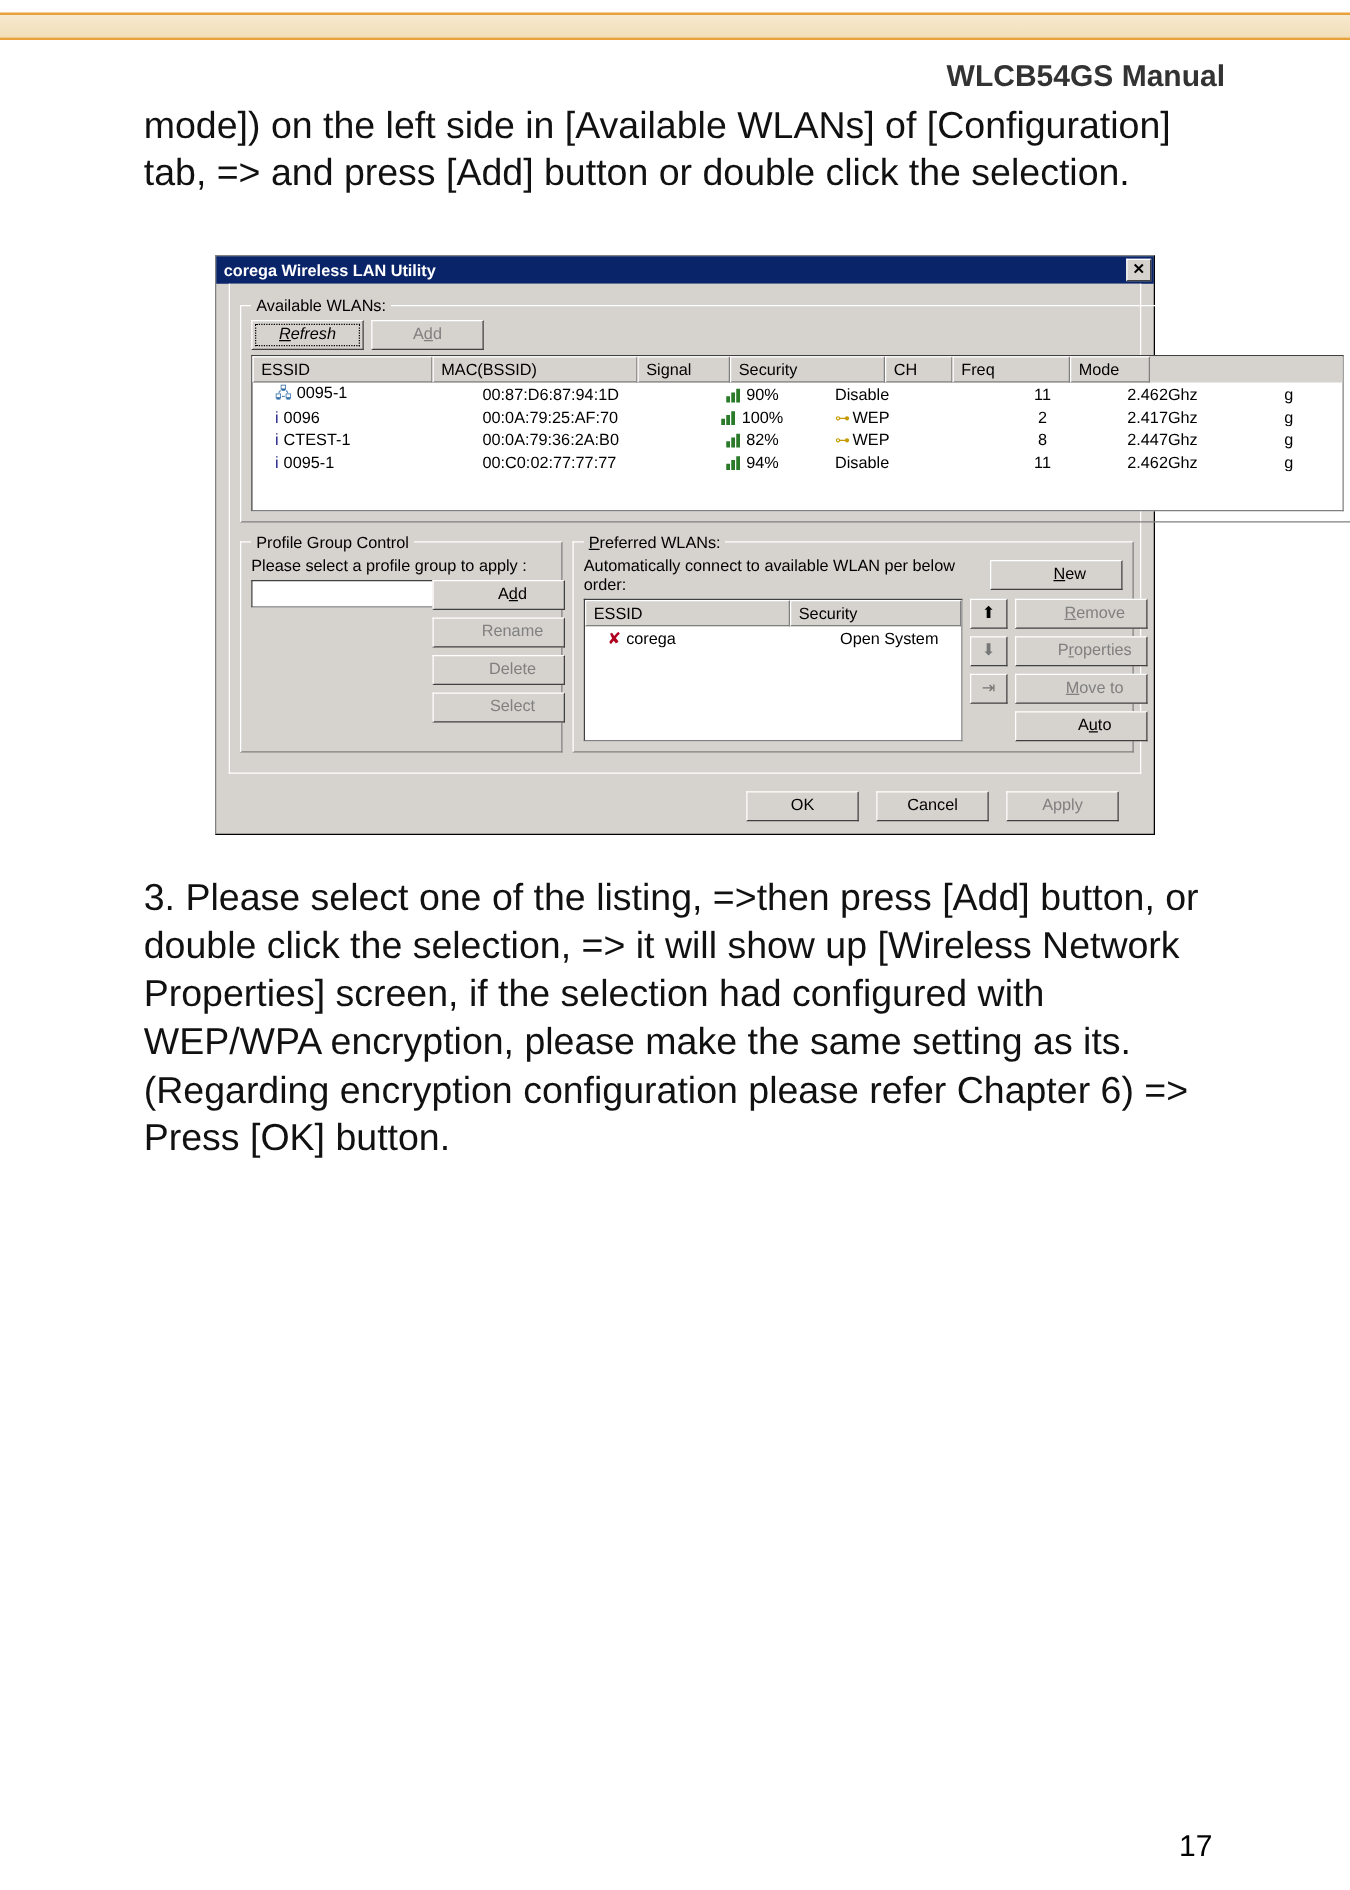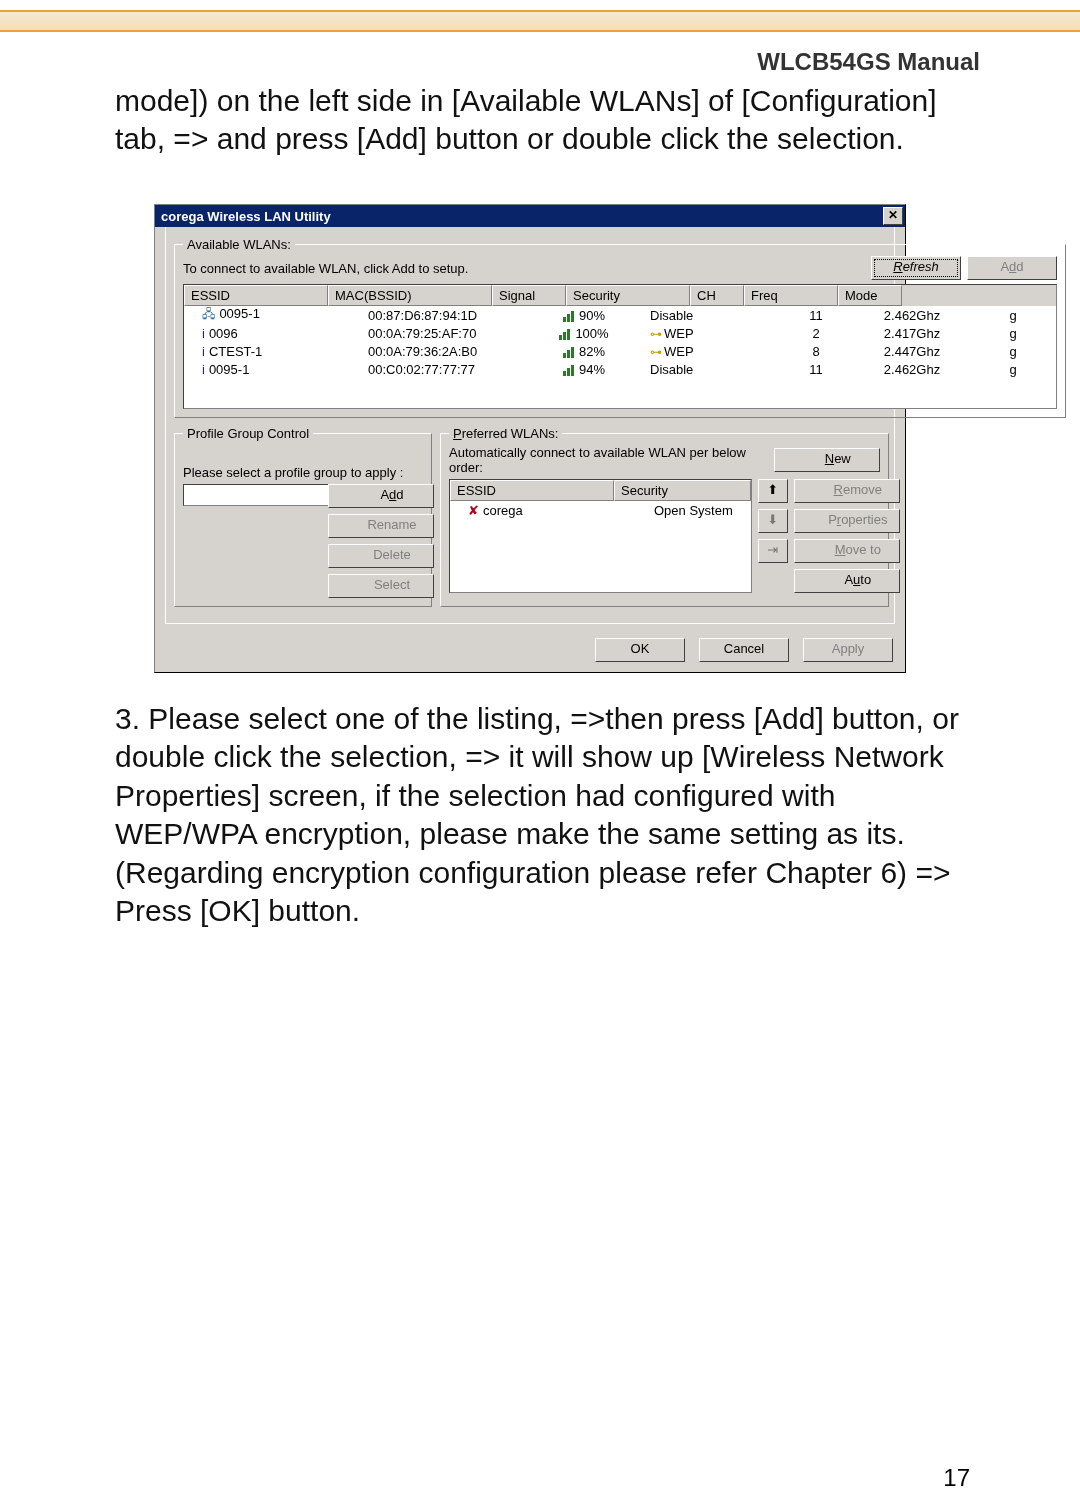--- a/index.html
+++ b/index.html
@@ -42,21 +42,21 @@
     line-height: 1.28;
     color: #111;
   }
   .body-text.p1 { top: 82px; }
   .body-text.p2 { top: 700px; }
 
   
   .win {
     position: absolute;
     top: 204px;
-    left: 154px;
+    left: 172px;
     width: 750px;
     background: #d6d3ce;
     border: 1px solid #808080;
     border-right-color: #000;
     border-bottom-color: #000;
     font-family: "Tahoma","MS Sans Serif",sans-serif;
     font-size: 13px;
     color: #000;
   }
   .titlebar {
@@ -247,21 +247,21 @@
     display:flex;
     flex-direction:column;
     gap:6px;
     width:30px;
     justify-content:flex-start;
   }
   .dlg-buttons {
     display:flex;
     justify-content:flex-end;
     gap:14px;
-    padding:6px 12px 10px 0;
+    padding:6px 28px 10px 0;
   }
   .two-col {
     display:flex;
     gap:8px;
   }
   .two-col > fieldset { margin-top:0; }
   .two-col > fieldset:first-child { flex: 0 0 240px; }
   .two-col > fieldset:last-child { flex:1; }
 
   .pref-toprow {
@@ -298,21 +298,20 @@
       <span class="spacer"></span>
       <div class="closebtn">✕</div>
     </div>
 
 
     <div class="tab-body">
 
       <fieldset class="gb">
         <legend>Available WLANs:</legend>
         <div class="row-flex">
-          <div class="caption">To connect to available WLAN, click Add to setup.</div>
           <div class="btn focus"><span class="underline">R</span>efresh</div>
           <div class="btn disabled">A<span class="underline">d</span>d</div>
         </div>
 
         <div class="listview">
           <div class="lv-head">
             <div class="c-essid">ESSID</div>
             <div class="c-mac">MAC(BSSID)</div>
             <div class="c-sig">Signal</div>
             <div class="c-sec">Security</div>
@@ -358,21 +357,21 @@
               <div class="c-mode">g</div>
             </div>
             <div style="height:30px"></div>
           </div>
         </div>
       </fieldset>
 
       <div class="two-col">
         <fieldset class="gb">
           <legend>Profile Group Control</legend>
-          <div style="font-size:13px;margin-top:20px;">Please select a profile group to apply :</div>
+          <div style="font-size:13px;">Please select a profile group to apply :</div>
           <div class="profile-row">
             <div style="flex:1">
               <div class="display-box"></div>
             </div>
             <div class="btn-col">
               <div class="btn small">A<span class="underline">d</span>d</div>
               <div class="btn small disabled">Rename</div>
               <div class="btn small disabled">Delete</div>
               <div class="btn small disabled">Select</div>
             </div>

